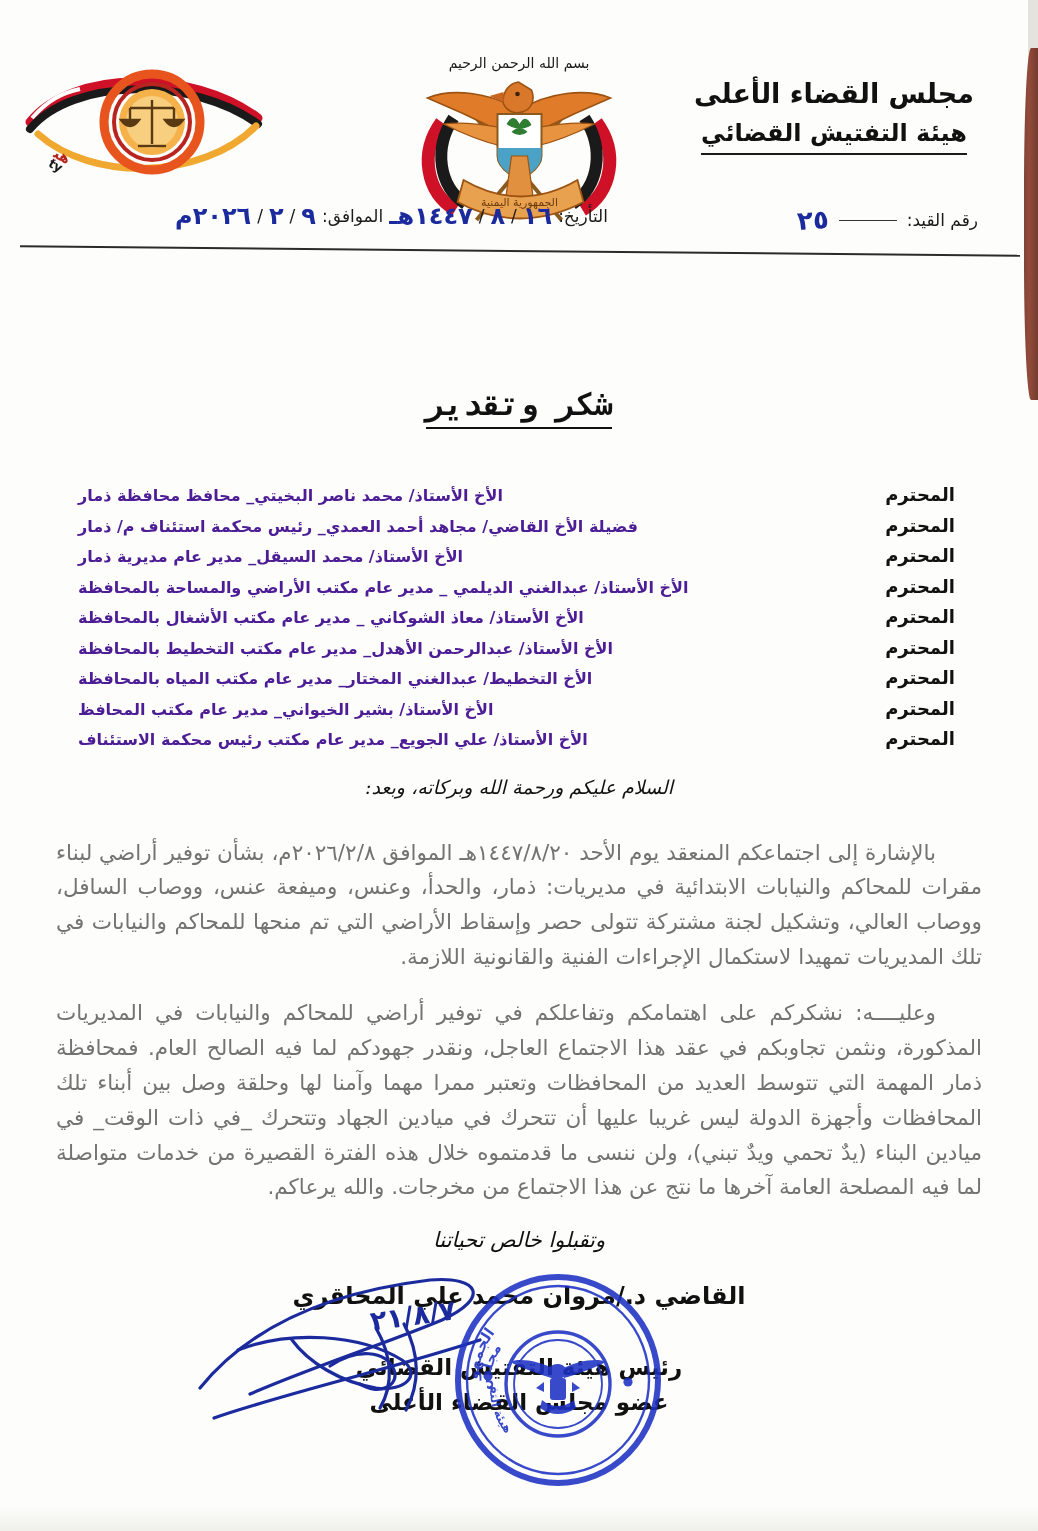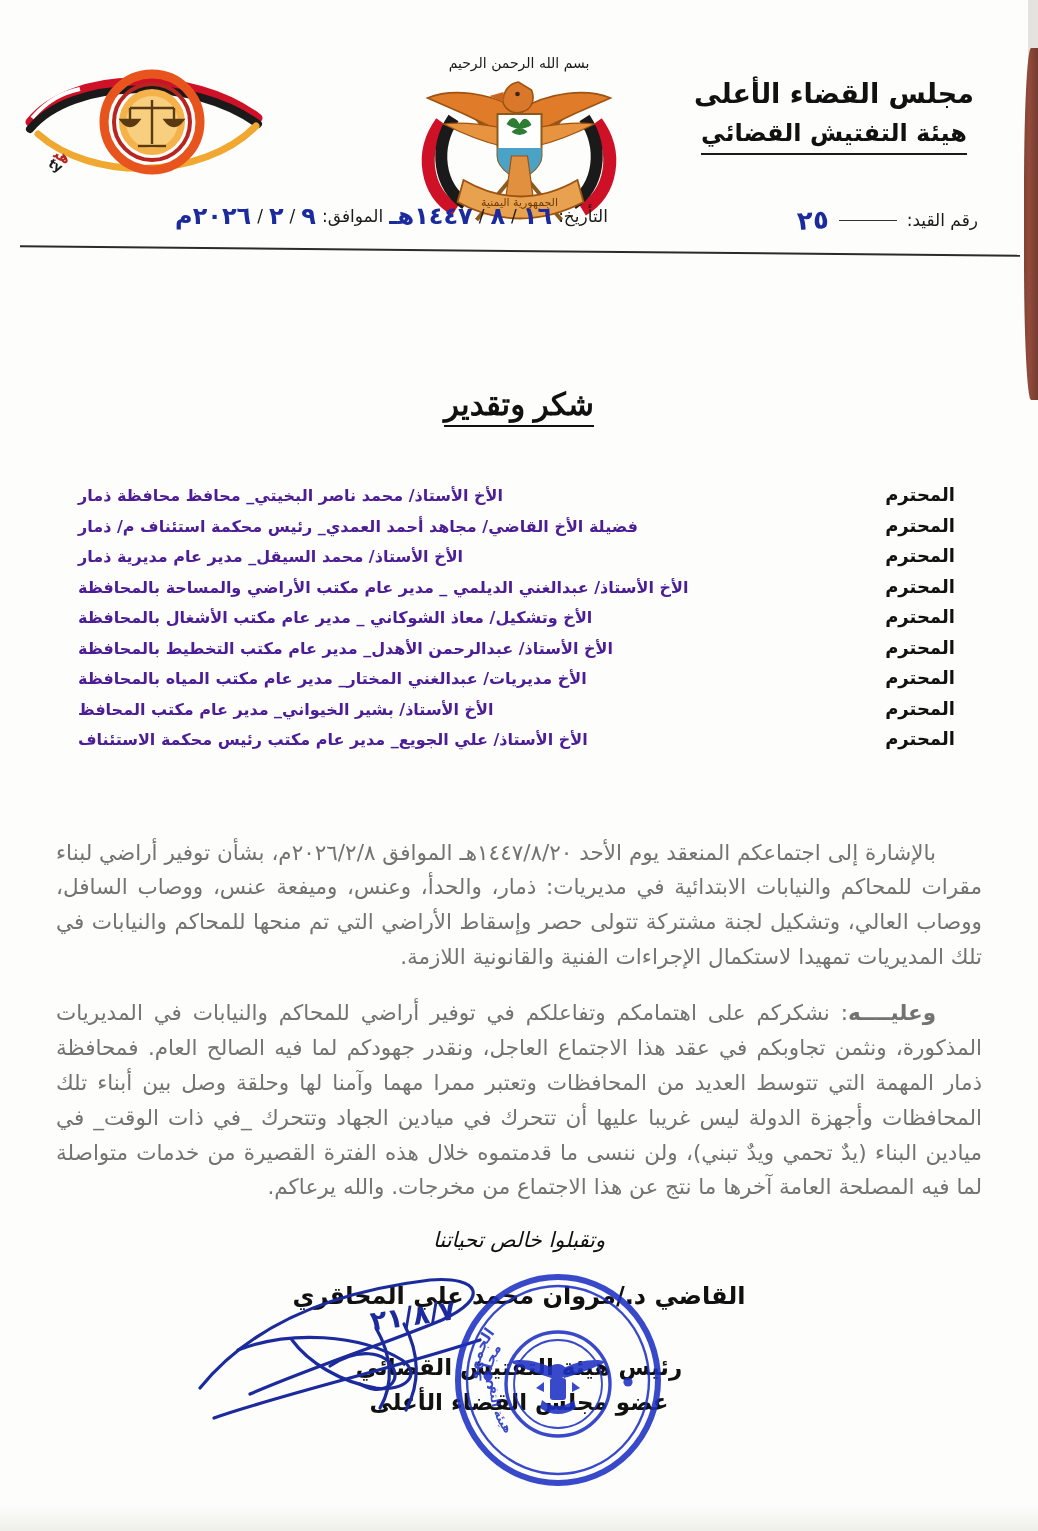--- a/index.html
+++ b/index.html
@@ -74,21 +74,21 @@
     position:absolute;left:20px;right:18px;top:250px;height:0;
     border-top:2.5px solid #2b2b2b;transform:rotate(0.55deg);
   }
   
   .title{
     position:absolute;left:0;right:0;top:386px;text-align:center;
   }
   .title span{
     font-size:31px;font-weight:bold;color:#111;letter-spacing:3px;
     border-bottom:2.5px solid #111;padding-bottom:3px;
-    font-family:Liberation Sans, sans-serif;
+    font-family:Liberation Mono, monospace;
   }
   
   .recipients{
     position:absolute;left:78px;right:70px;top:484px;
   }
   .rec-row{
     display:flex;align-items:baseline;justify-content:space-between;
     height:30.5px;
   }
   .rec-name{
@@ -108,21 +108,21 @@
     font-size:19px;color:#111;font-style:italic;
     font-family:"DejaVu Serif", serif;
   }
   
   .body-wrap{position:absolute;left:56px;right:56px;top:814px;}
   .para{
     font-size:21.5px;line-height:1.62;color:#737373;text-align:justify;
     font-family:"DejaVu Sans", sans-serif;
     margin-bottom:16px;
   }
-  .para b{font-weight:bold;}
+  .para b{font-weight:normal;}
   .indent{text-indent:46px;}
   .lead{font-weight:bold;letter-spacing:1px;}
   
   .closing{
     position:absolute;left:0;right:0;top:1228px;text-align:center;
     font-size:21px;color:#111;font-style:italic;
     font-family:"DejaVu Serif", serif;
   }
   .sig-block{
     position:absolute;left:0;right:0;top:1282px;text-align:center;
@@ -282,40 +282,41 @@
     <div class="rec-row">
       <span class="rec-hon">المحترم</span>
       <span class="rec-name">الأخ الأستاذ/ محمد السيقل_ مدير عام مديرية ذمار</span>
     </div>
     <div class="rec-row">
       <span class="rec-hon">المحترم</span>
       <span class="rec-name">الأخ الأستاذ/ عبدالغني الديلمي _ مدير عام مكتب الأراضي والمساحة بالمحافظة</span>
     </div>
     <div class="rec-row">
       <span class="rec-hon">المحترم</span>
-      <span class="rec-name">الأخ وتشكيل/ معاذ الشوكاني _ مدير عام مكتب الأشغال بالمحافظة</span>
+      <span class="rec-name">الأخ الأستاذ/ معاذ الشوكاني _ مدير عام مكتب الأشغال بالمحافظة</span>
     </div>
     <div class="rec-row">
       <span class="rec-hon">المحترم</span>
       <span class="rec-name">الأخ الأستاذ/ عبدالرحمن الأهدل_ مدير عام مكتب التخطيط بالمحافظة</span>
     </div>
     <div class="rec-row">
       <span class="rec-hon">المحترم</span>
-      <span class="rec-name">الأخ مديريات/ عبدالغني المختار_ مدير عام مكتب المياه بالمحافظة</span>
+      <span class="rec-name">الأخ التخطيط/ عبدالغني المختار_ مدير عام مكتب المياه بالمحافظة</span>
     </div>
     <div class="rec-row">
       <span class="rec-hon">المحترم</span>
       <span class="rec-name">الأخ الأستاذ/ بشير الخيواني_ مدير عام مكتب المحافظ</span>
     </div>
     <div class="rec-row">
       <span class="rec-hon">المحترم</span>
       <span class="rec-name">الأخ الأستاذ/ علي الجويع_ مدير عام مكتب رئيس محكمة الاستئناف</span>
     </div>
   </div>
 
+  <div class="greeting">السلام عليكم ورحمة الله وبركاته، وبعد:</div>
 
   <div class="body-wrap">
     <p class="para indent">بالإشارة إلى اجتماعكم المنعقد يوم الأحد ١٤٤٧/٨/٢٠هـ الموافق ٢٠٢٦/٢/٨م، بشأن توفير أراضي لبناء مقرات للمحاكم والنيابات الابتدائية في مديريات: ذمار، والحدأ، وعنس، وميفعة عنس، ووصاب السافل، ووصاب العالي، وتشكيل لجنة مشتركة تتولى حصر وإسقاط الأراضي التي تم منحها للمحاكم والنيابات في تلك المديريات تمهيدا لاستكمال الإجراءات الفنية والقانونية اللازمة.</p>
     <p class="para indent"><b class="lead">وعليــــه</b><span>: نشكركم على اهتمامكم وتفاعلكم في توفير أراضي للمحاكم والنيابات في المديريات المذكورة، ونثمن تجاوبكم في عقد هذا الاجتماع العاجل، ونقدر جهودكم لما فيه الصالح العام. فمحافظة ذمار المهمة التي تتوسط العديد من المحافظات وتعتبر ممرا مهما وآمنا لها وحلقة وصل بين أبناء تلك المحافظات وأجهزة الدولة ليس غريبا عليها أن تتحرك في ميادين الجهاد وتتحرك _في ذات الوقت_ في ميادين البناء (يدٌ تحمي ويدٌ تبني)، ولن ننسى ما قدمتموه خلال هذه الفترة القصيرة من خدمات متواصلة لما فيه المصلحة العامة آخرها ما نتج عن هذا الاجتماع من مخرجات. والله يرعاكم.</span></p>
   </div>
 
   <div class="closing">وتقبلوا خالص تحياتنا</div>
 
   <div class="sig-block">
     <div class="sig-name">القاضي د./مروان محمد علي المحاقري</div>

